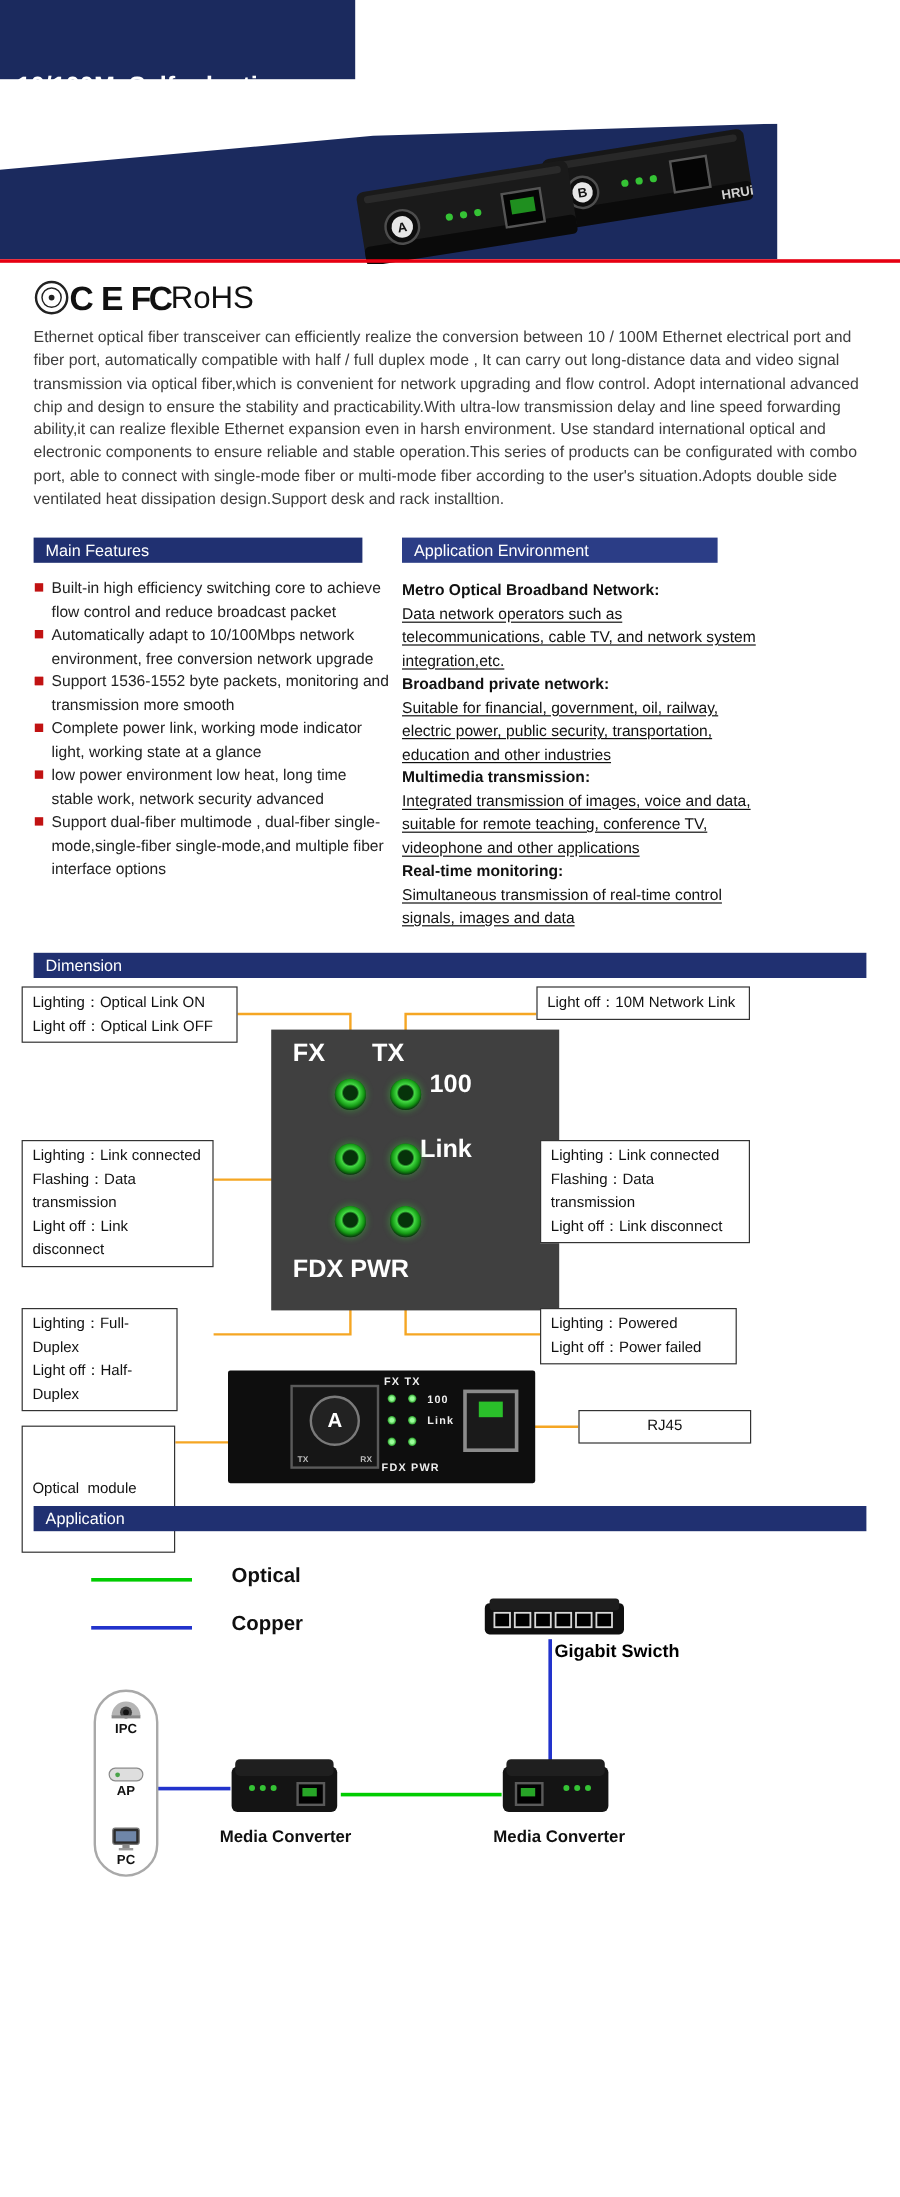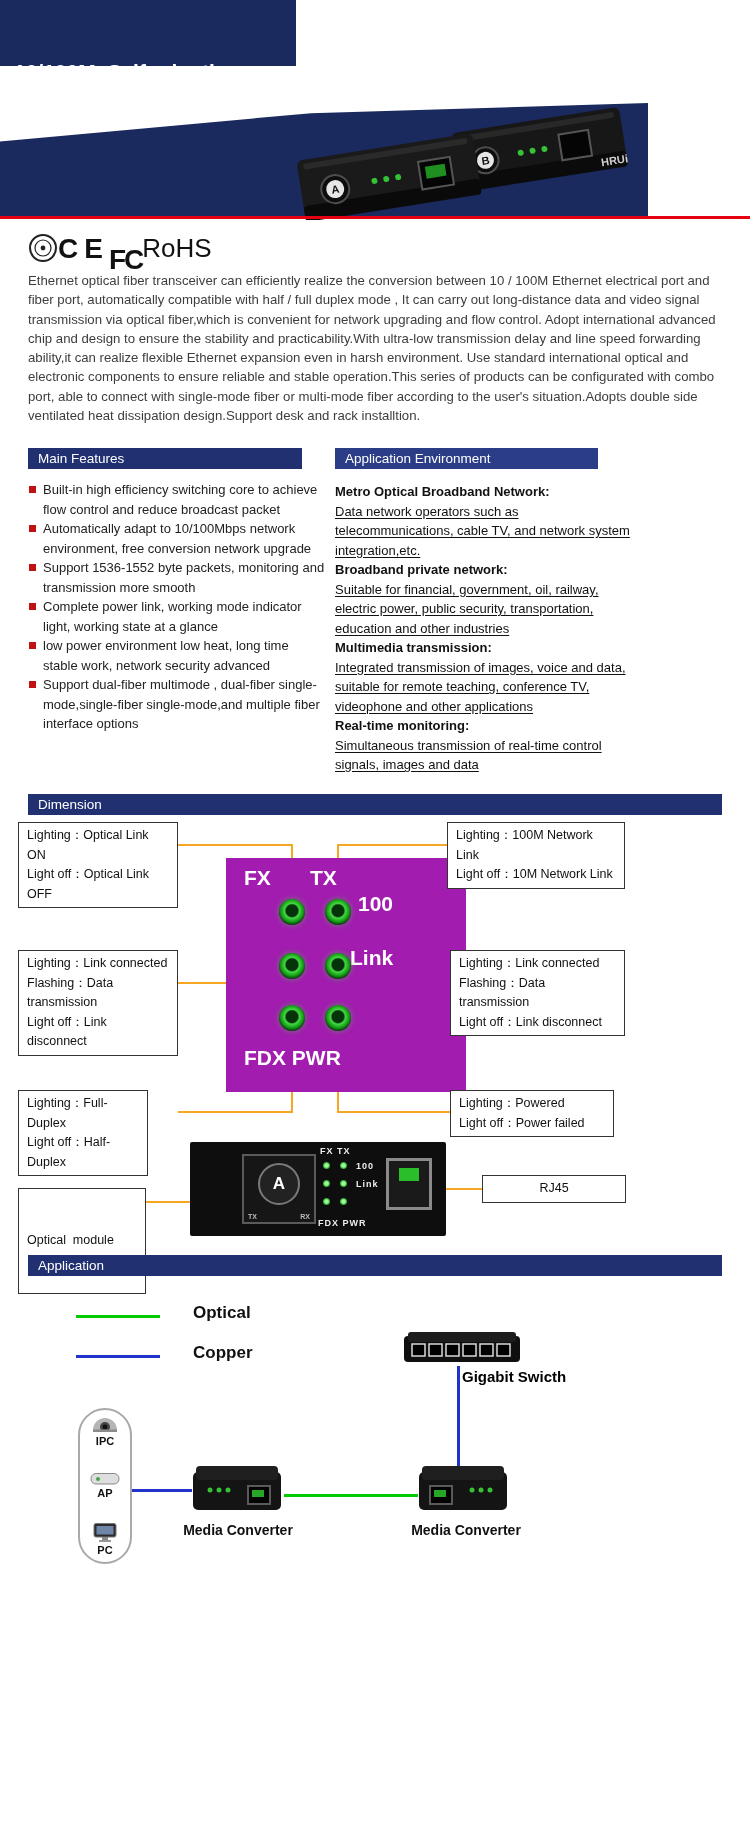--- a/index.html
+++ b/index.html
@@ -12,21 +12,21 @@
   .top-title { left:0; top:0; width:296px; height:66px; background:#1b2a5e; color:#fff;
                font-size:21px; font-weight:bold; line-height:26px; padding:7px 0 0 14px; white-space:pre; }
   .hero-band { left:0; top:103px; width:648px; height:113px; background:#1b2a5e;
                clip-path:polygon(0 34%, 48% 9%, 100% 0, 100% 100%, 0 100%); }
   .red-line { left:0; top:216px; width:750px; height:3px; background:#e60012; }
   .hero-photo { left:283px; top:98px; }
 
   
   .certs { left:28px; top:233px; width:420px; height:38px; display:flex; color:#111; }
   .cert-ce { font-size:28px; font-weight:bold; letter-spacing:6px; }
-  .cert-fcc { font-size:28px; font-weight:bold; letter-spacing:-2px;margin-top:11px; }
+  .cert-fcc { font-size:28px; font-weight:bold; letter-spacing:-2px; }
   .cert-rohs { font-size:26px; font-weight:normal; }
 
   .intro { left:28px; top:271px; width:696px; font-size:13.2px; line-height:19.3px; color:#3d3d3d; }
 
   
   .bar { background:#203071; color:#fff; font-size:13.5px; line-height:21px; height:21px; padding-left:10px; }
   .bar-features { left:28px; top:448px; width:274px; }
   .bar-appenv { left:335px; top:448px; width:263px; background:#2b3d86; }
   .bar-dimension { left:28px; top:794px; width:694px; }
   .bar-application { left:28px; top:1255px; width:694px; }
@@ -35,21 +35,21 @@
   .features { left:28px; top:480px; width:298px; list-style:none; }
   .features li { position:relative; padding-left:15px; font-size:13px; line-height:19.5px; color:#222; }
   .features .blt { position:absolute; left:1px; top:6px; width:7px; height:7px; background:#c11212; }
 
   
   .appenv { left:335px; top:482px; width:296px; color:#111; }
   .appenv-title { font-size:13px; font-weight:bold; line-height:19.5px; }
   .appenv-text { font-size:13px; line-height:19.5px; text-decoration:underline; text-underline-offset:2px; }
 
   
-  .panel { left:226px; top:858px; width:240px; height:234px; background:#a21caf; color:#fff; }
+  .panel { left:226px; top:858px; width:240px; height:234px; background:#404040; color:#fff; }
   .plabel { position:absolute; font-weight:bold; font-size:21px; color:#fff; }
   .p-fx { left:18px; top:8px; } .p-tx { left:84px; top:8px; }
   .p-100 { left:132px; top:34px; } .p-link { left:124px; top:88px; }
   .p-fdxpwr { left:18px; top:188px; }
   .led { position:absolute; width:26px; height:26px; border-radius:50%;
          background:radial-gradient(circle at 50% 45%, #06330a 0 30%, #43d943 38%, #159a15 58%, #06350a 74%, #001a00 80%);
          box-shadow:0 0 5px 1px rgba(60,220,60,.35); }
   .callout { position:absolute; background:#fff; border:1px solid #333; padding:3px 8px;
              font-size:12.5px; line-height:19.5px; color:#111; }
   .lines-overlay { left:0; top:818px; pointer-events:none; }
@@ -199,26 +199,25 @@
     <div class="plabel p-link">Link</div>
     <div class="plabel p-fdxpwr">FDX PWR</div>
     <div class="led" style="left:53px;top:41px"></div>
     <div class="led" style="left:99px;top:41px"></div>
     <div class="led" style="left:53px;top:95px"></div>
     <div class="led" style="left:99px;top:95px"></div>
     <div class="led" style="left:53px;top:147px"></div>
     <div class="led" style="left:99px;top:147px"></div>
   </div>
 
-  <div class="callout" style="left:18px;top:822px;width:160px">
+  <div class="callout" style="left:18px;top:822px;width:180px">
     <div>Lighting：Optical Link ON</div>
     <div>Light off：Optical Link OFF</div>
   </div>
   <div class="callout" style="left:447px;top:822px;width:178px">
-    <div>Lighting：100M Network Link</div>
     <div>Light off：10M Network Link</div>
   </div>
   <div class="callout" style="left:18px;top:950px;width:160px">
     <div>Lighting：Link connected</div>
     <div>Flashing：Data transmission</div>
     <div>Light off：Link disconnect</div>
   </div>
   <div class="callout" style="left:450px;top:950px;width:175px">
     <div>Lighting：Link connected</div>
     <div>Flashing：Data transmission</div>

